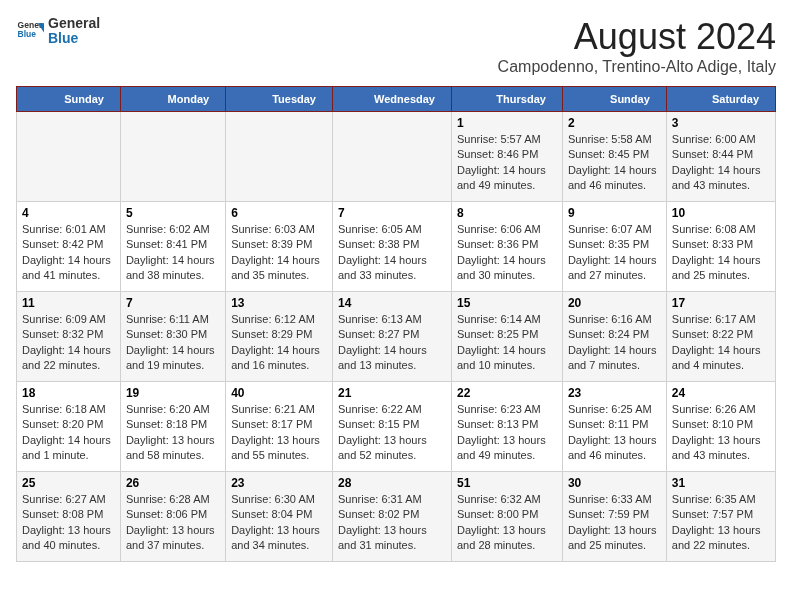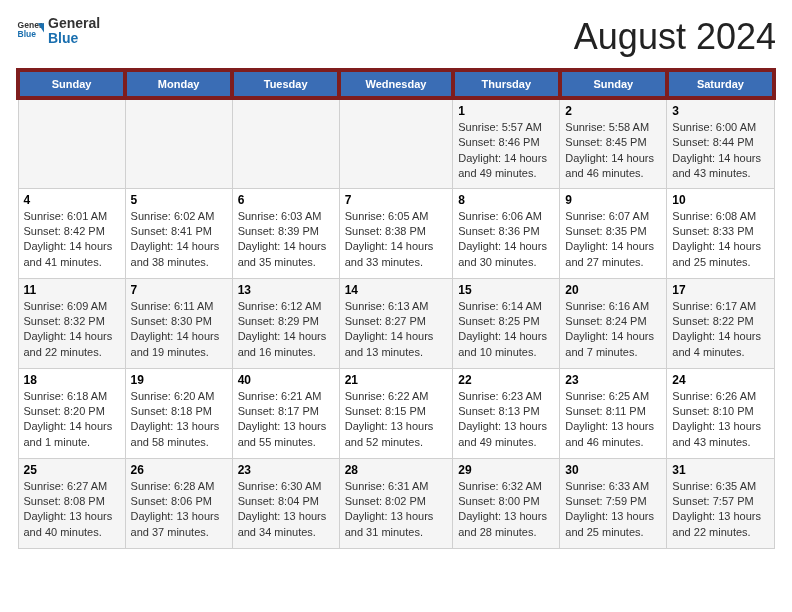--- a/index.html
+++ b/index.html
@@ -49,24 +49,24 @@
     table {
       width: 100%;
       border-collapse: collapse;
       font-size: 11px;
     }
     thead tr {
       background-color: #3a6db5;
       color: white;
     }
     thead th {
-      padding: 6px 0;
-      text-align: center;
+      padding: 6px 16px;
+      text-align: right;
       font-weight: bold;
-      border: 4px solid #7f1d1d;
+      border: 1px solid #7f1d1d;
     }
     tbody tr {
       vertical-align: top;
     }
     tbody tr:nth-child(odd) {
       background-color: #f5f5f5;
     }
     tbody tr:nth-child(even) {
       background-color: #ffffff;
     }
@@ -99,20 +99,21 @@
       <text x="2" y="26" font-size="11" font-weight="bold" fill="#1a6faf" font-family="Arial">Blue</text>
       <polygon points="28,8 36,8 36,20" fill="#1a6faf"></polygon>
     </svg>
     <div class="logo-text">
       <span class="logo-general">General</span>
       <span class="logo-blue">Blue</span>
     </div>
   </div>
   <div class="title-section">
     <div class="main-title">August 2024</div>
+    <div class="subtitle">Campodenno, Trentino-Alto Adige, Italy</div>
   </div>
 </div>
 
 <table>
   <thead>
     <tr>
       <th>Sunday</th>
       <th>Monday</th>
       <th>Tuesday</th>
       <th>Wednesday</th>
@@ -241,21 +242,21 @@
         </td>
         <td>
           <span class="day-number">23</span>
           <div class="day-info">Sunrise: 6:30 AM<br>Sunset: 8:04 PM<br>Daylight: 13 hours and 34 minutes.</div>
         </td>
         <td>
           <span class="day-number">28</span>
           <div class="day-info">Sunrise: 6:31 AM<br>Sunset: 8:02 PM<br>Daylight: 13 hours and 31 minutes.</div>
         </td>
         <td>
-          <span class="day-number">29</span>
+          <span class="day-number">51</span>
           <div class="day-info">Sunrise: 6:32 AM<br>Sunset: 8:00 PM<br>Daylight: 13 hours and 28 minutes.</div>
         </td>
         <td>
           <span class="day-number">30</span>
           <div class="day-info">Sunrise: 6:33 AM<br>Sunset: 7:59 PM<br>Daylight: 13 hours and 25 minutes.</div>
         </td>
         <td>
           <span class="day-number">31</span>
           <div class="day-info">Sunrise: 6:35 AM<br>Sunset: 7:57 PM<br>Daylight: 13 hours and 22 minutes.</div>
         </td>

